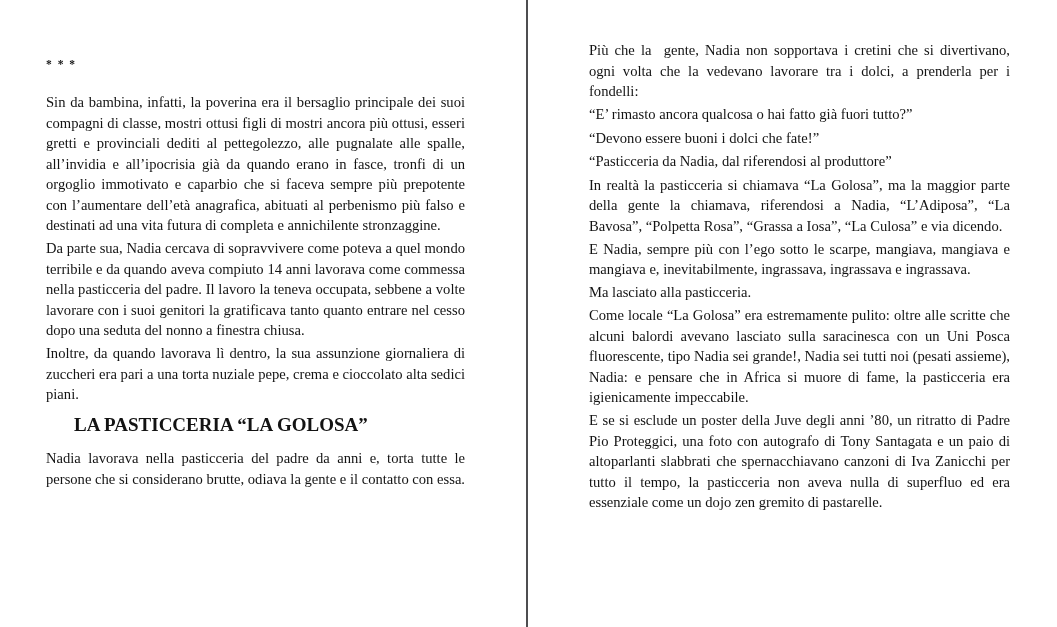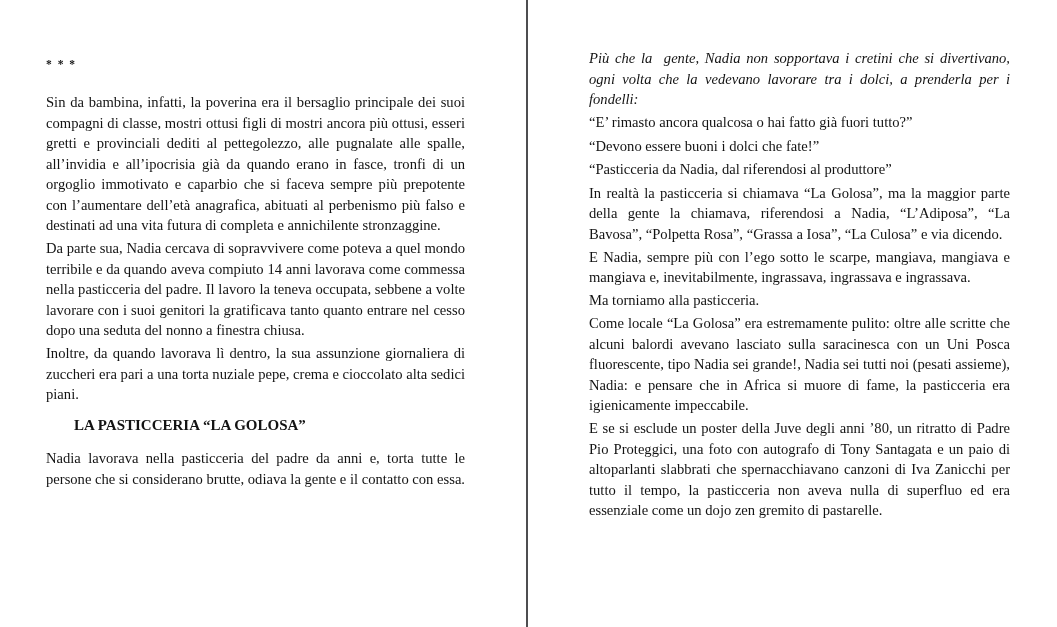--- a/index.html
+++ b/index.html
@@ -34,27 +34,27 @@
     margin: 18px 0 22px 0;
     font-size: 11.5px;
     line-height: 12px;
     font-weight: bold;
     letter-spacing: 1.5px;
     text-align: left;
   }
   .para { margin: 0 0 2.5px 0; }
   .quote-line { margin: 2px 0 3px 0; }
   .chapter-heading {
-    font-size: 15px;
+    font-size: 19px;
     font-weight: bold;
     text-indent: 28px;
     margin: 10px 0 13px 0;
     text-align: left;
   }
-  .page-right .para:first-child { margin-top: 8px; font-style: italic; }
+  .page-right .para:first-child { margin-top: 0; }
 </style>
 </head>
 <body style="background: rgb(255, 255, 255);">
 
 <div class="spread" style="color: rgb(19, 19, 19);">
 
   <section class="page page-left">
     <p class="scene-break">* * *</p>
     <p class="para">Sin da bambina, infatti, la poverina era il bersaglio principale dei suoi compagni di classe, mostri ottusi figli di mostri ancora più ottusi, esseri gretti e provinciali dediti al pettegolezzo, alle pugnalate alle spalle, all’invidia e all’ipocrisia già da quando erano in fasce, tronfi di un orgoglio immotivato e caparbio che si faceva sempre più prepotente con l’aumentare dell’età anagrafica, abituati al perbenismo più falso e destinati ad una vita futura di completa e annichilente stronzaggine.</p>
     <p class="para">Da parte sua, Nadia cercava di sopravvivere come poteva a quel mondo terribile e da quando aveva compiuto 14 anni lavorava come commessa nella pasticceria del padre. Il lavoro la teneva occupata, sebbene a volte lavorare con i suoi genitori la gratificava tanto quanto entrare nel cesso dopo una seduta del nonno a finestra chiusa.</p>
@@ -65,18 +65,18 @@
 
   <div class="spine-divider" style="background: rgb(78, 78, 80);"></div>
 
   <section class="page page-right">
     <p class="para">Più che la&nbsp; gente, Nadia non sopportava i cretini che si divertivano, ogni volta che la vedevano lavorare tra i dolci, a prenderla per i fondelli:</p>
     <p class="quote-line">“E’ rimasto ancora qualcosa o hai fatto già fuori tutto?”</p>
     <p class="quote-line">“Devono essere buoni i dolci che fate!”</p>
     <p class="quote-line">“Pasticceria da Nadia, dal riferendosi al produttore”</p>
     <p class="para">In realtà la pasticceria si chiamava “La Golosa”, ma la maggior parte della gente la chiamava, riferendosi a Nadia, “L’Adiposa”, “La Bavosa”, “Polpetta Rosa”, “Grassa a Iosa”, “La Culosa” e via dicendo.</p>
     <p class="para">E Nadia, sempre più con l’ego sotto le scarpe, mangiava, mangiava e mangiava e, inevitabilmente, ingrassava, ingrassava e ingrassava.</p>
-    <p class="para">Ma torniamo alla pasticceria.</p>
+    <p class="para">Ma lasciato alla pasticceria.</p>
     <p class="para">Come locale “La Golosa” era estremamente pulito: oltre alle scritte che alcuni balordi avevano lasciato sulla saracinesca con un Uni Posca fluorescente, tipo Nadia sei grande!, Nadia sei tutti noi (pesati assieme), Nadia: e pensare che in Africa si muore di fame, la pasticceria era igienicamente impeccabile.</p>
     <p class="para">E se si esclude un poster della Juve degli anni ’80, un ritratto di Padre Pio Proteggici, una foto con autografo di Tony Santagata e un paio di altoparlanti slabbrati che spernacchiavano canzoni di Iva Zanicchi per tutto il tempo, la pasticceria non aveva nulla di superfluo ed era essenziale come un dojo zen gremito di pastarelle.</p>
   </section>
 
 </div>
 
 </body></html>

